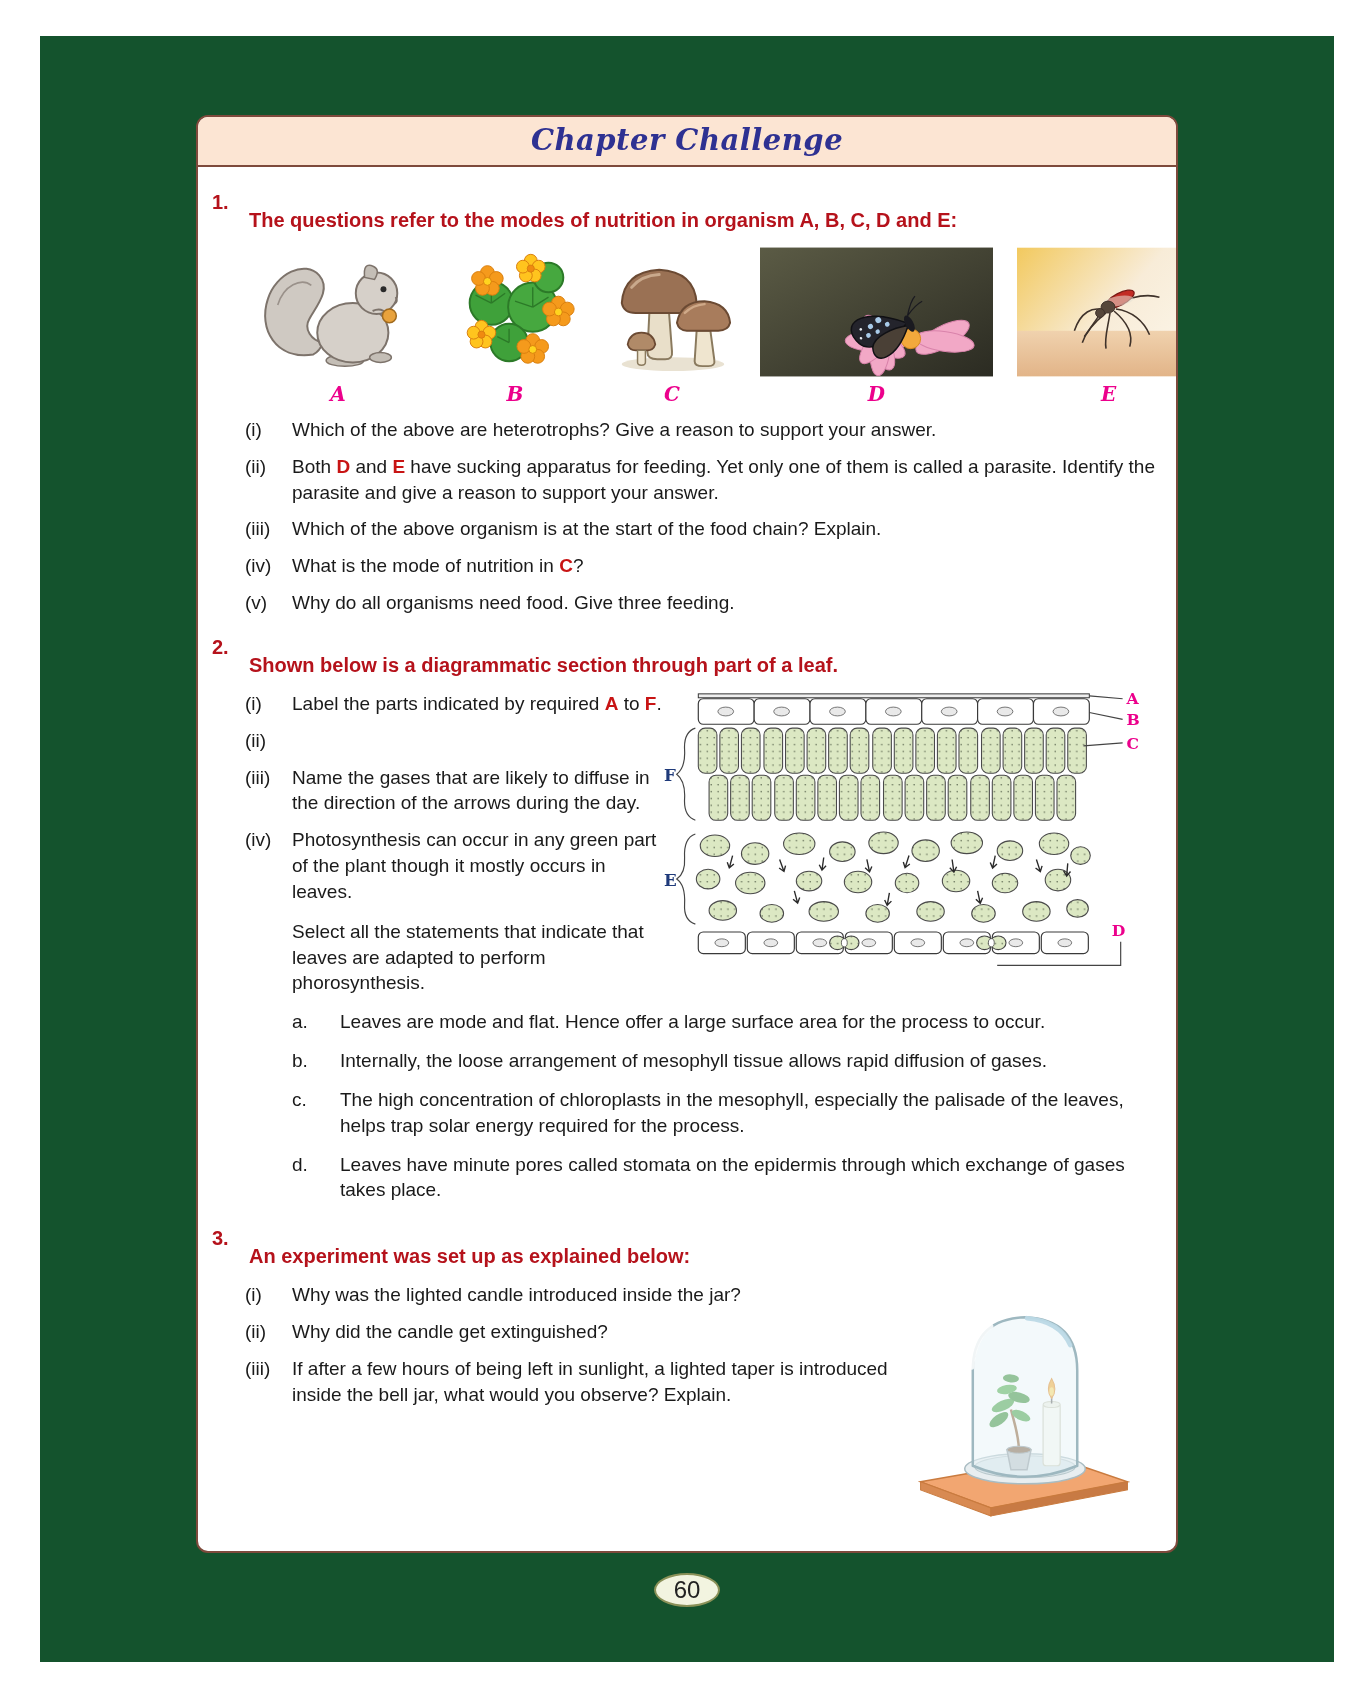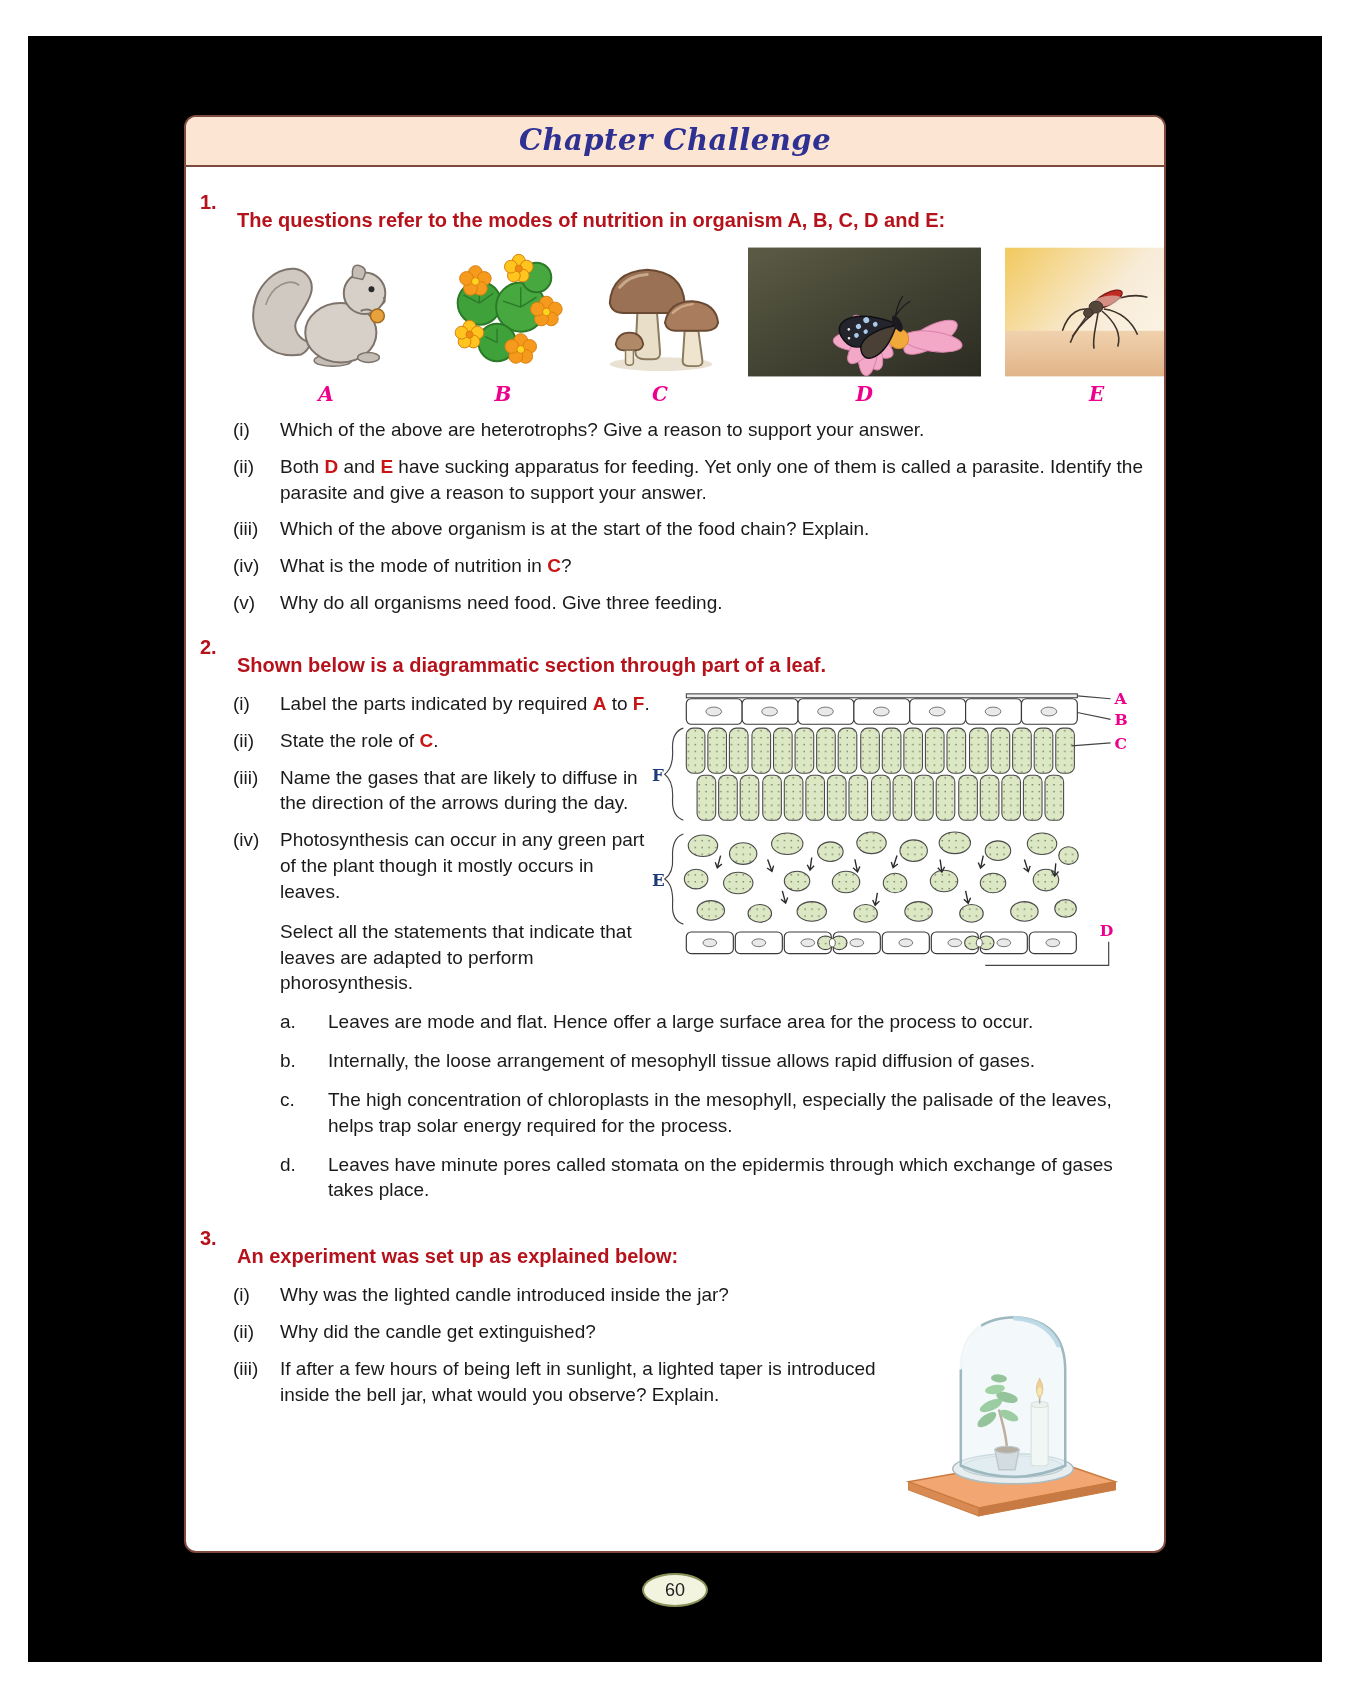--- a/index.html
+++ b/index.html
@@ -1,21 +1,21 @@
 <!DOCTYPE html>
 <html><head>
 <meta charset="utf-8">
 <style>
   * { box-sizing: border-box; }
   html,body { margin:0; padding:0; }
   body {
     width:1366px; height:1690px; position:relative; background:#ffffff;
     font-family:"Liberation Sans","DejaVu Sans",sans-serif; color:#1a1a1a;
   }
-  .paper { position:absolute; left:28px; top:36px; width:1294px; height:1626px; background:#000000; }
+  .paper { position:absolute; left:40px; top:36px; width:1294px; height:1626px; background:#14532d; }
   .challenge-box {
     width:982px; margin:79px auto 0; background:#ffffff;
     border:2px solid #7e4a3c; border-radius:12px; overflow:hidden;
   }
   .box-header { background:#fce5d3; border-bottom:2px solid #7e4a3c; text-align:center; padding:6px 0 8px; }
   .box-title {
     margin:0; font-family:"DejaVu Serif",serif; font-style:italic; font-weight:bold;
     font-size:29px; color:#2e3192; letter-spacing:.5px;
   }
   .box-content { padding:14px 20px 26px 14px; }
@@ -46,21 +46,21 @@
   .statement .sl { width:48px; flex:none; }
   .statement .st { flex:1; }
 
   .q3-columns { display:flex; }
   .q3-left { flex:1; }
   .q3-right { width:252px; flex:none; padding-top:14px; }
   .q3-par { margin:10px 14px 0 33px; font-size:19px; line-height:1.42; }
 
   .page-oval {
     width:66px; height:34px; margin:20px auto 0; border:2px solid #8a9158; border-radius:50%;
-    background:#f2f4e0; text-align:center; font-size:18px; line-height:30px; color:#222;
+    background:#f2f4e0; text-align:center; font-size:24px; line-height:30px; color:#222;
   }
 
   
   .dl-pink { font-family:"DejaVu Serif",serif; font-weight:bold; font-size:16px; fill:#ec008c; }
   .dl-navy { font-family:"DejaVu Serif",serif; font-weight:bold; font-size:17px; fill:#1f3a7a; }
 </style>
 </head>
 <body>
 
 <div class="paper">
@@ -266,21 +266,20 @@
       </div>
 
       <div class="q2-columns">
         <div class="q2-left">
           <div class="sub">
             <span class="rn">(i)</span>
             <span class="tx"><span>Label the parts indicated by required </span><span class="hl">A</span><span> to </span><span class="hl">F</span><span>.</span></span>
           </div>
           <div class="sub">
             <span class="rn">(ii)</span>
-            <span class="tx"><span>State the role of </span><span class="hl">C</span><span>.</span></span>
           </div>
           <div class="sub">
             <span class="rn">(iii)</span>
             <span class="tx"><span>Name the gases that are likely to diffuse in the direction of the arrows during the day.</span></span>
           </div>
           <div class="sub">
             <span class="rn">(iv)</span>
             <span class="tx"><span>Photosynthesis can occur in any green part of the plant though it mostly occurs in leaves.</span></span>
           </div>
           <div class="sub-cont">Select all the statements that indicate that leaves are adapted to perform phorosynthesis.</div>

